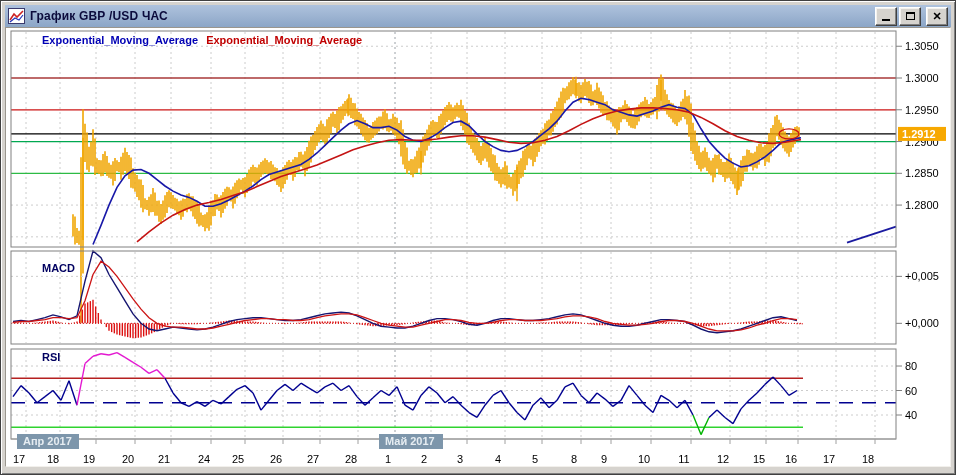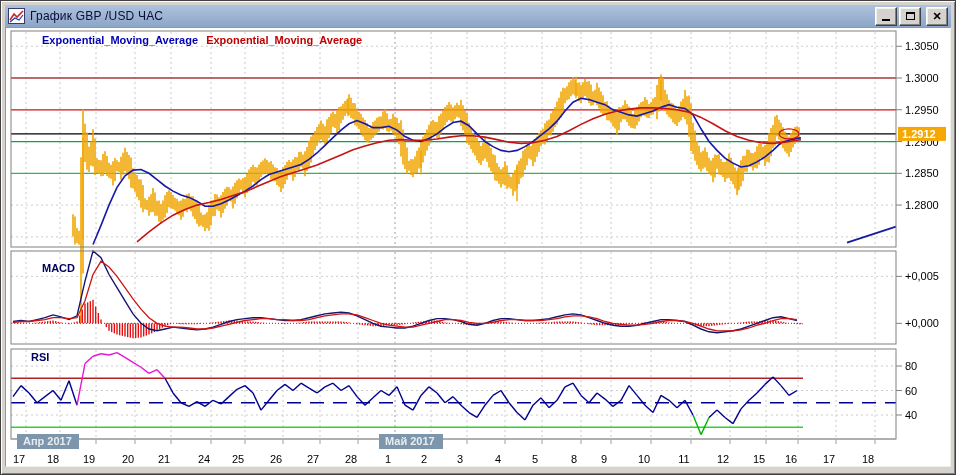--- a/index.html
+++ b/index.html
@@ -4,40 +4,40 @@
 <style>
   html,body{margin:0;padding:0;width:956px;height:475px;overflow:hidden;
     font-family:"Liberation Sans",sans-serif;background:#b8b4ac;}
   .window{position:absolute;left:0;top:0;width:956px;height:475px;
     background:#d6d3ce;border:1px solid #404040;
     box-shadow:inset 1px 1px 0 #ffffff, inset -1px -1px 0 #808080;box-sizing:border-box;}
   .titlebar{position:absolute;left:4px;top:4px;right:4px;height:22px;
     background:linear-gradient(to bottom,#aec2dd,#8ca6c7);
     display:flex;align-items:center;padding:0 3px;box-sizing:border-box;}
   .title-icon{width:17px;height:16px;margin-right:5px;flex:0 0 auto;}
-  .title-text{font-size:12px;font-weight:normal;color:#0b0b3c;white-space:nowrap;
+  .title-text{font-size:12px;font-weight:bold;color:#0b0b3c;white-space:nowrap;
     letter-spacing:0.2px;}
   .tb-buttons{margin-left:auto;display:flex;align-items:center;gap:2px;}
   .tb-btn{width:20px;height:17px;background:#d6d3ce;
     border:1px solid;border-color:#ffffff #404040 #404040 #ffffff;
     box-shadow:inset -1px -1px 0 #808080, inset 1px 1px 0 #f4f2ee;
     display:flex;align-items:center;justify-content:center;cursor:pointer;}
   .tb-btn.close{margin-left:3px;}
   .glyph-min{width:8px;height:2px;background:#000;margin-top:8px;}
   .glyph-max{width:9px;height:8px;border:1px solid #000;border-top-width:2px;box-sizing:border-box;}
   .glyph-x{font-size:11px;font-weight:bold;color:#000;line-height:1;}
   .client{position:absolute;left:4px;top:26px;right:4px;bottom:7px;background:#ffffff;
     border:1px solid;border-color:#9a968e #f2f0ec #f2f0ec #9a968e;box-sizing:border-box;}
   #chart-svg{position:absolute;left:0;top:0;z-index:1;}
   .overlay-label{position:absolute;z-index:5;font-size:11px;font-weight:bold;white-space:nowrap;padding-left:26px;}
   #legend{left:15px;top:33px;}
   #legend .ema-fast{color:#0000b4;}
   #legend .ema-slow{color:#c00000;margin-left:5px;}
   #macd-label{left:15px;top:251px;color:#000060;margin-top:10px;}
-  #rsi-label{left:4px;top:350px;color:#000060;}
+  #rsi-label{left:15px;top:350px;color:#000060;}
 </style>
 </head>
 <body>
 
 <div class="window">
   <div class="titlebar">
     <svg class="title-icon" viewBox="0 0 17 16">
       <rect x="0.5" y="0.5" width="16" height="15" fill="#ffffff" stroke="#3a3a6e"></rect>
       <polyline points="2,12 6,6 9,9 15,3" fill="none" stroke="#cc2222" stroke-width="1.6"></polyline>
       <polyline points="2,14 7,10 11,12 15,7" fill="none" stroke="#2233bb" stroke-width="1.2"></polyline>

